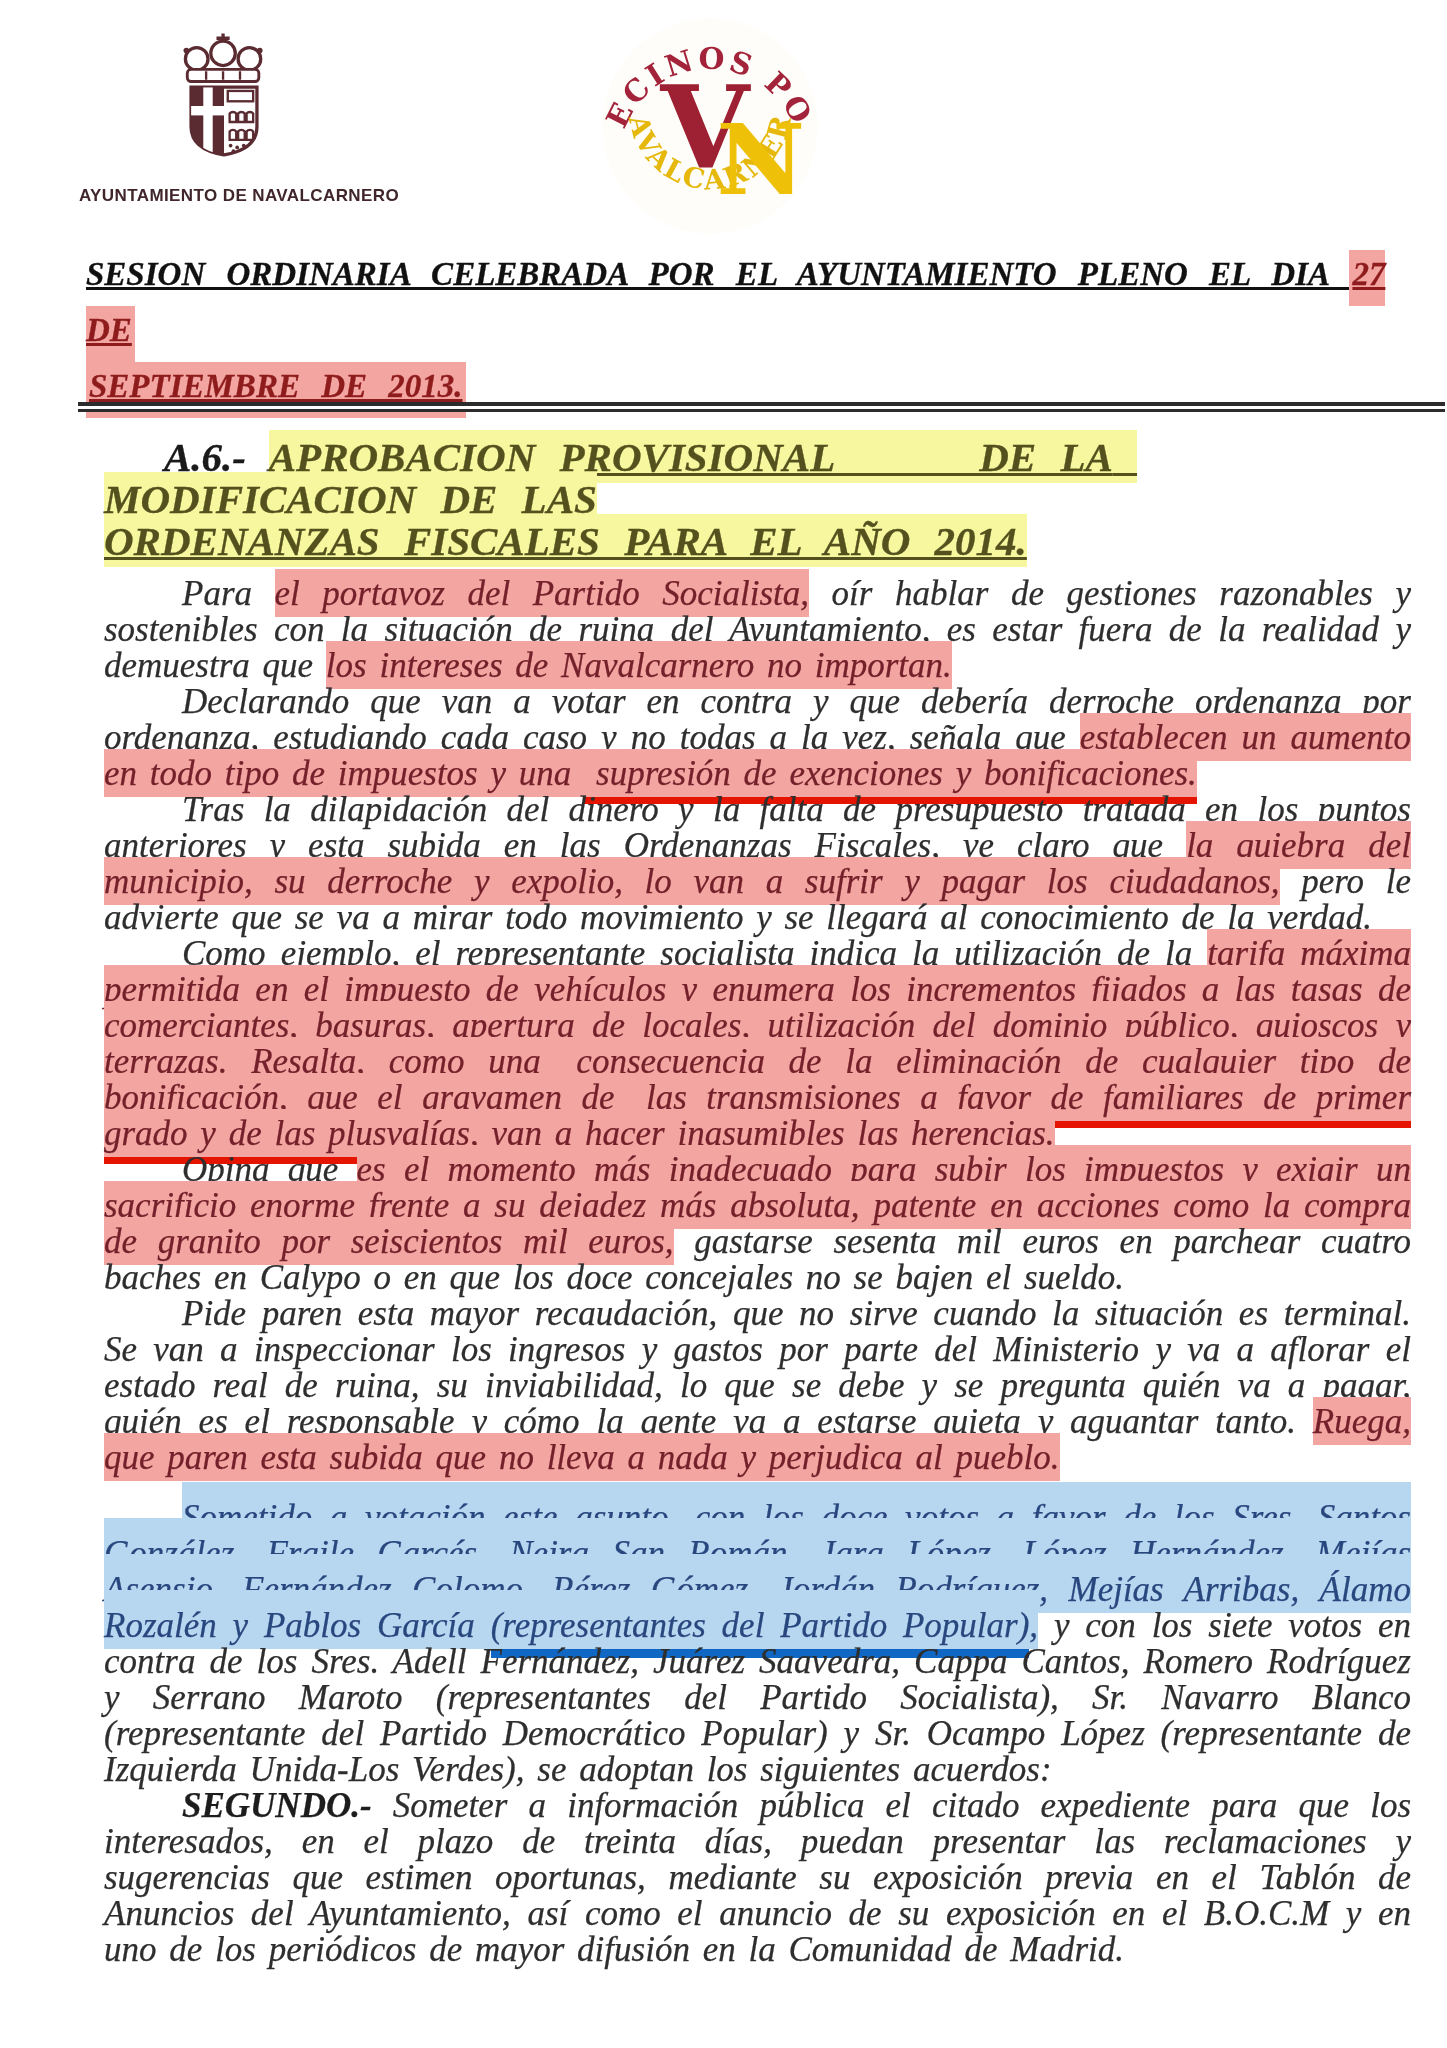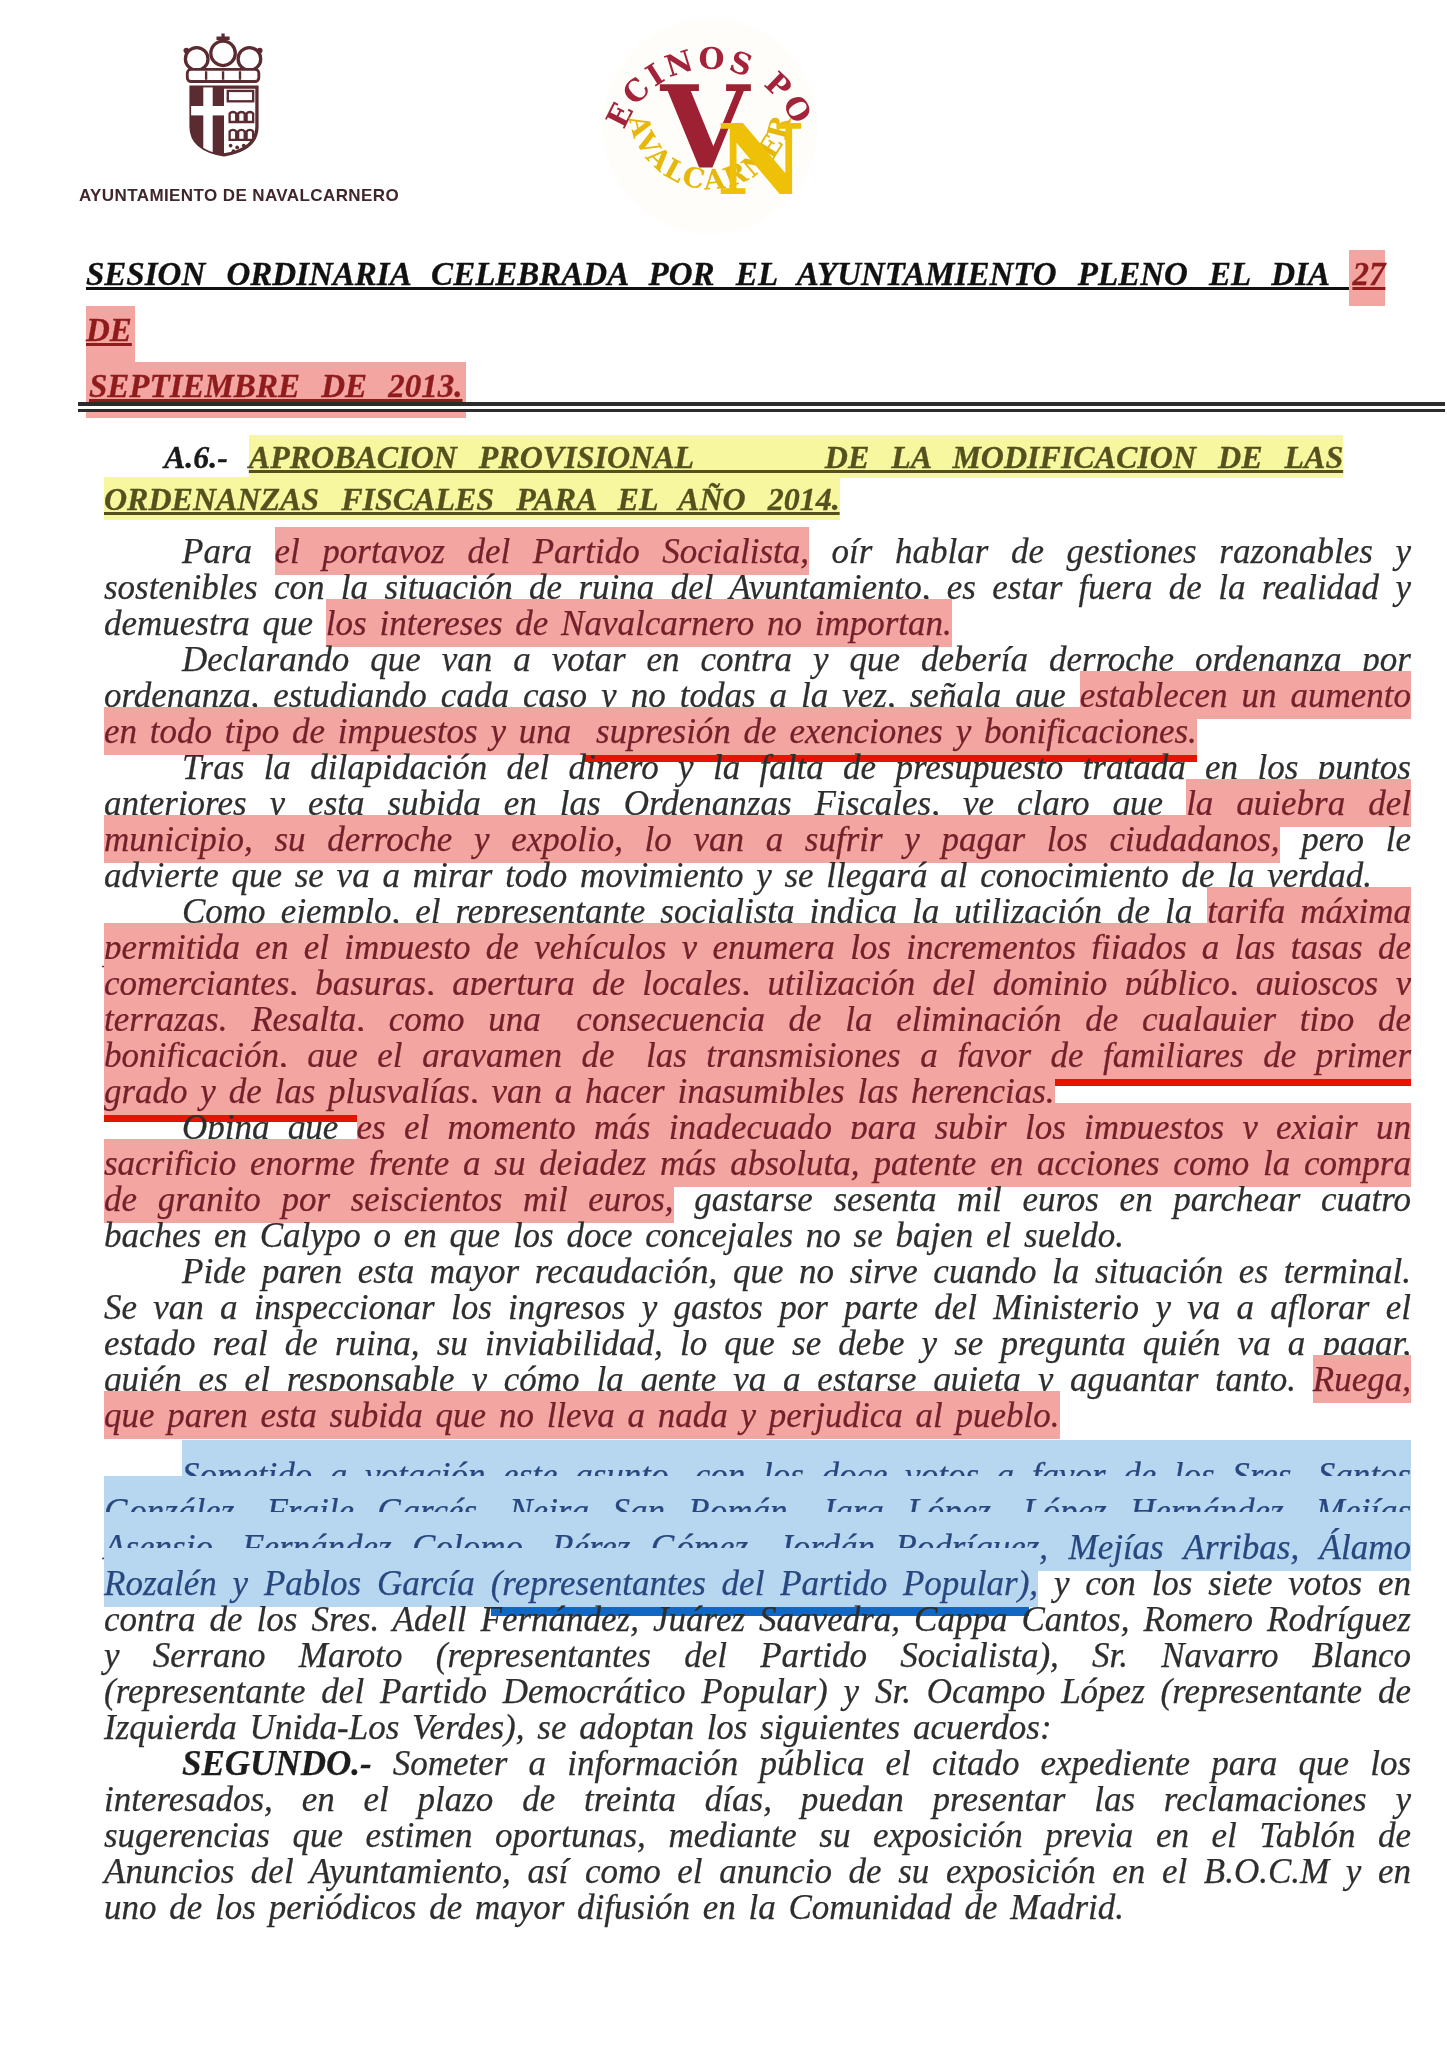--- a/index.html
+++ b/index.html
@@ -38,21 +38,21 @@
     position:relative; z-index:2;
     margin:-12px 2px 0 78px;
     height:3px; background:#fff;
     border-top:4px solid #2c2c2c;
     border-bottom:3px solid #2c2c2c;
   }
   
   .heading {
     margin:24px 36px 0 104px;
     font-style:italic; font-weight:bold;
-    font-size:32px; line-height:42px;
+    font-size:41px; line-height:42px;
     color:#1a1a1a; text-indent:60px;
     white-space:pre-wrap; word-spacing:14px;
     -webkit-text-stroke:0.3px currentColor;
   }
   .seg-y {
     background:var(--highlight_yellow,#f6f79e);
     color:#55511f;
     text-decoration:underline; text-decoration-thickness:3px;
     padding:4px 0 3px 0;
   }

